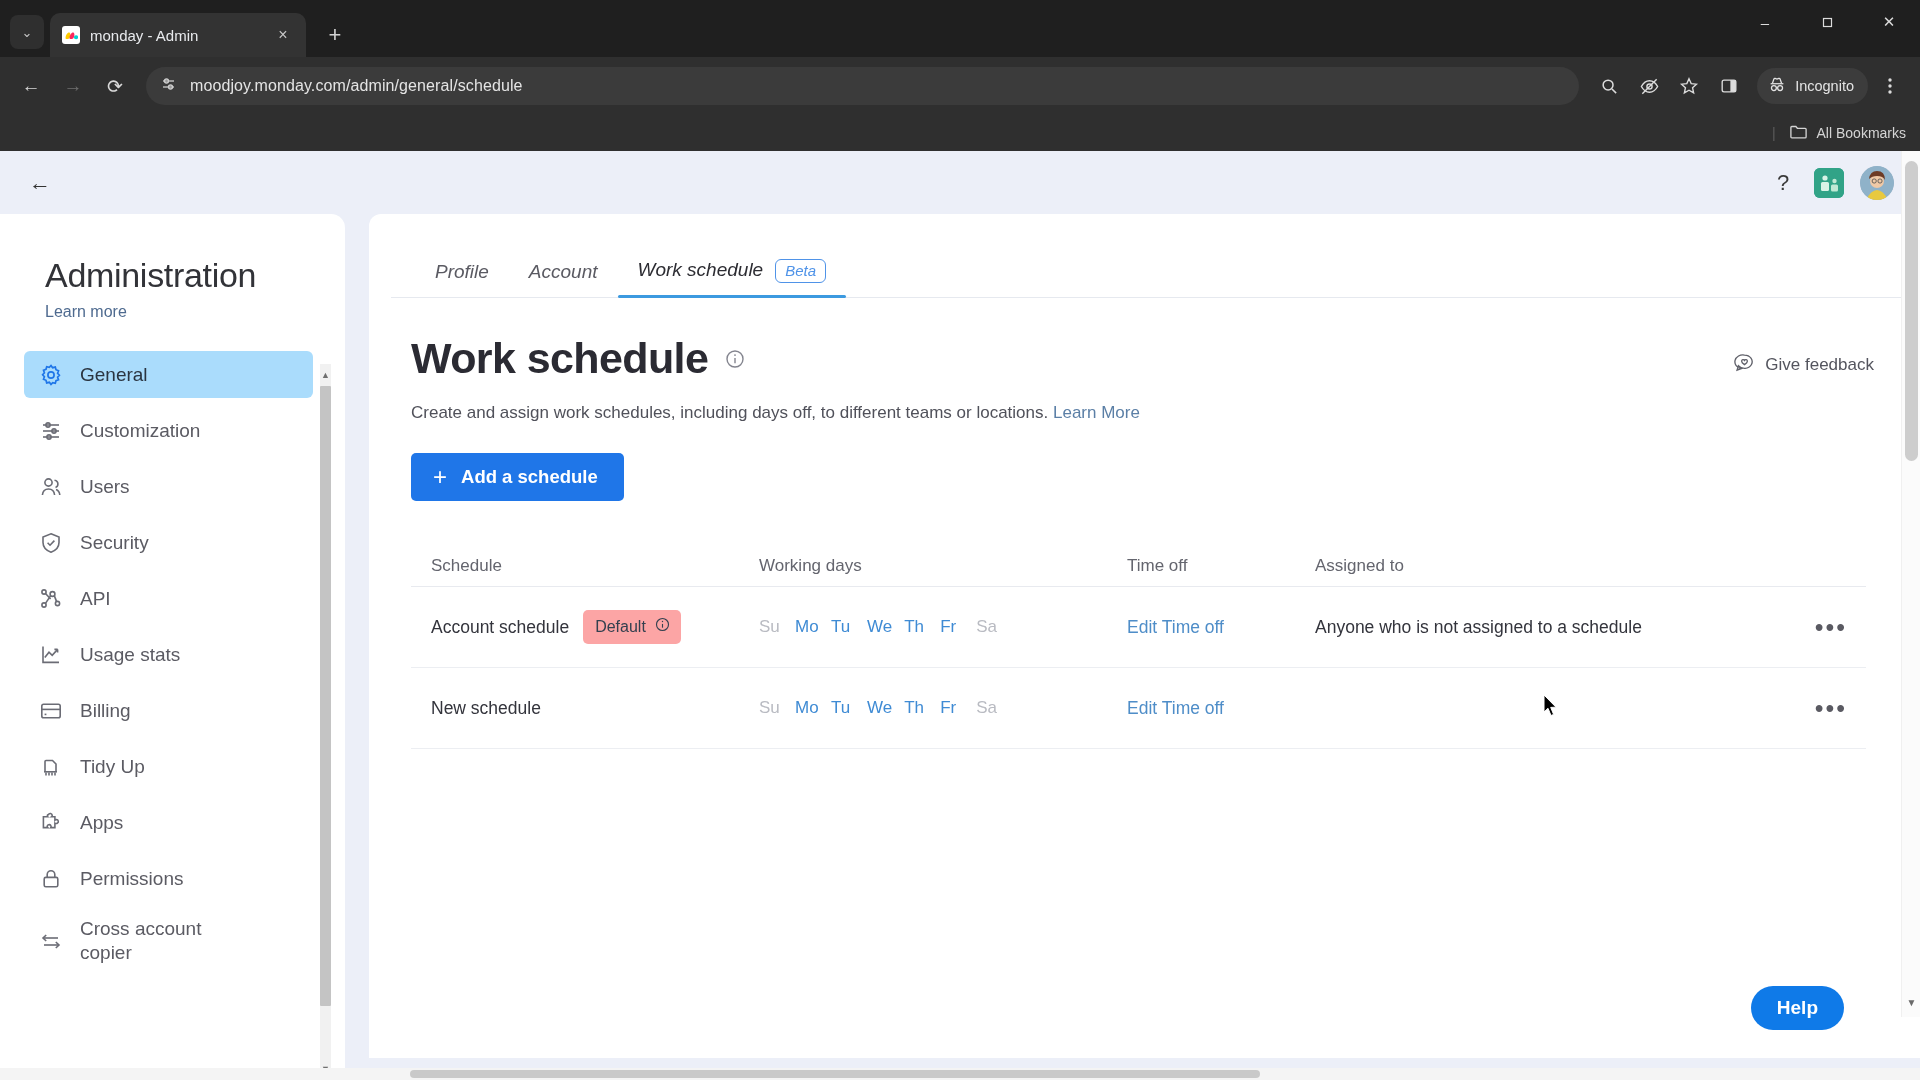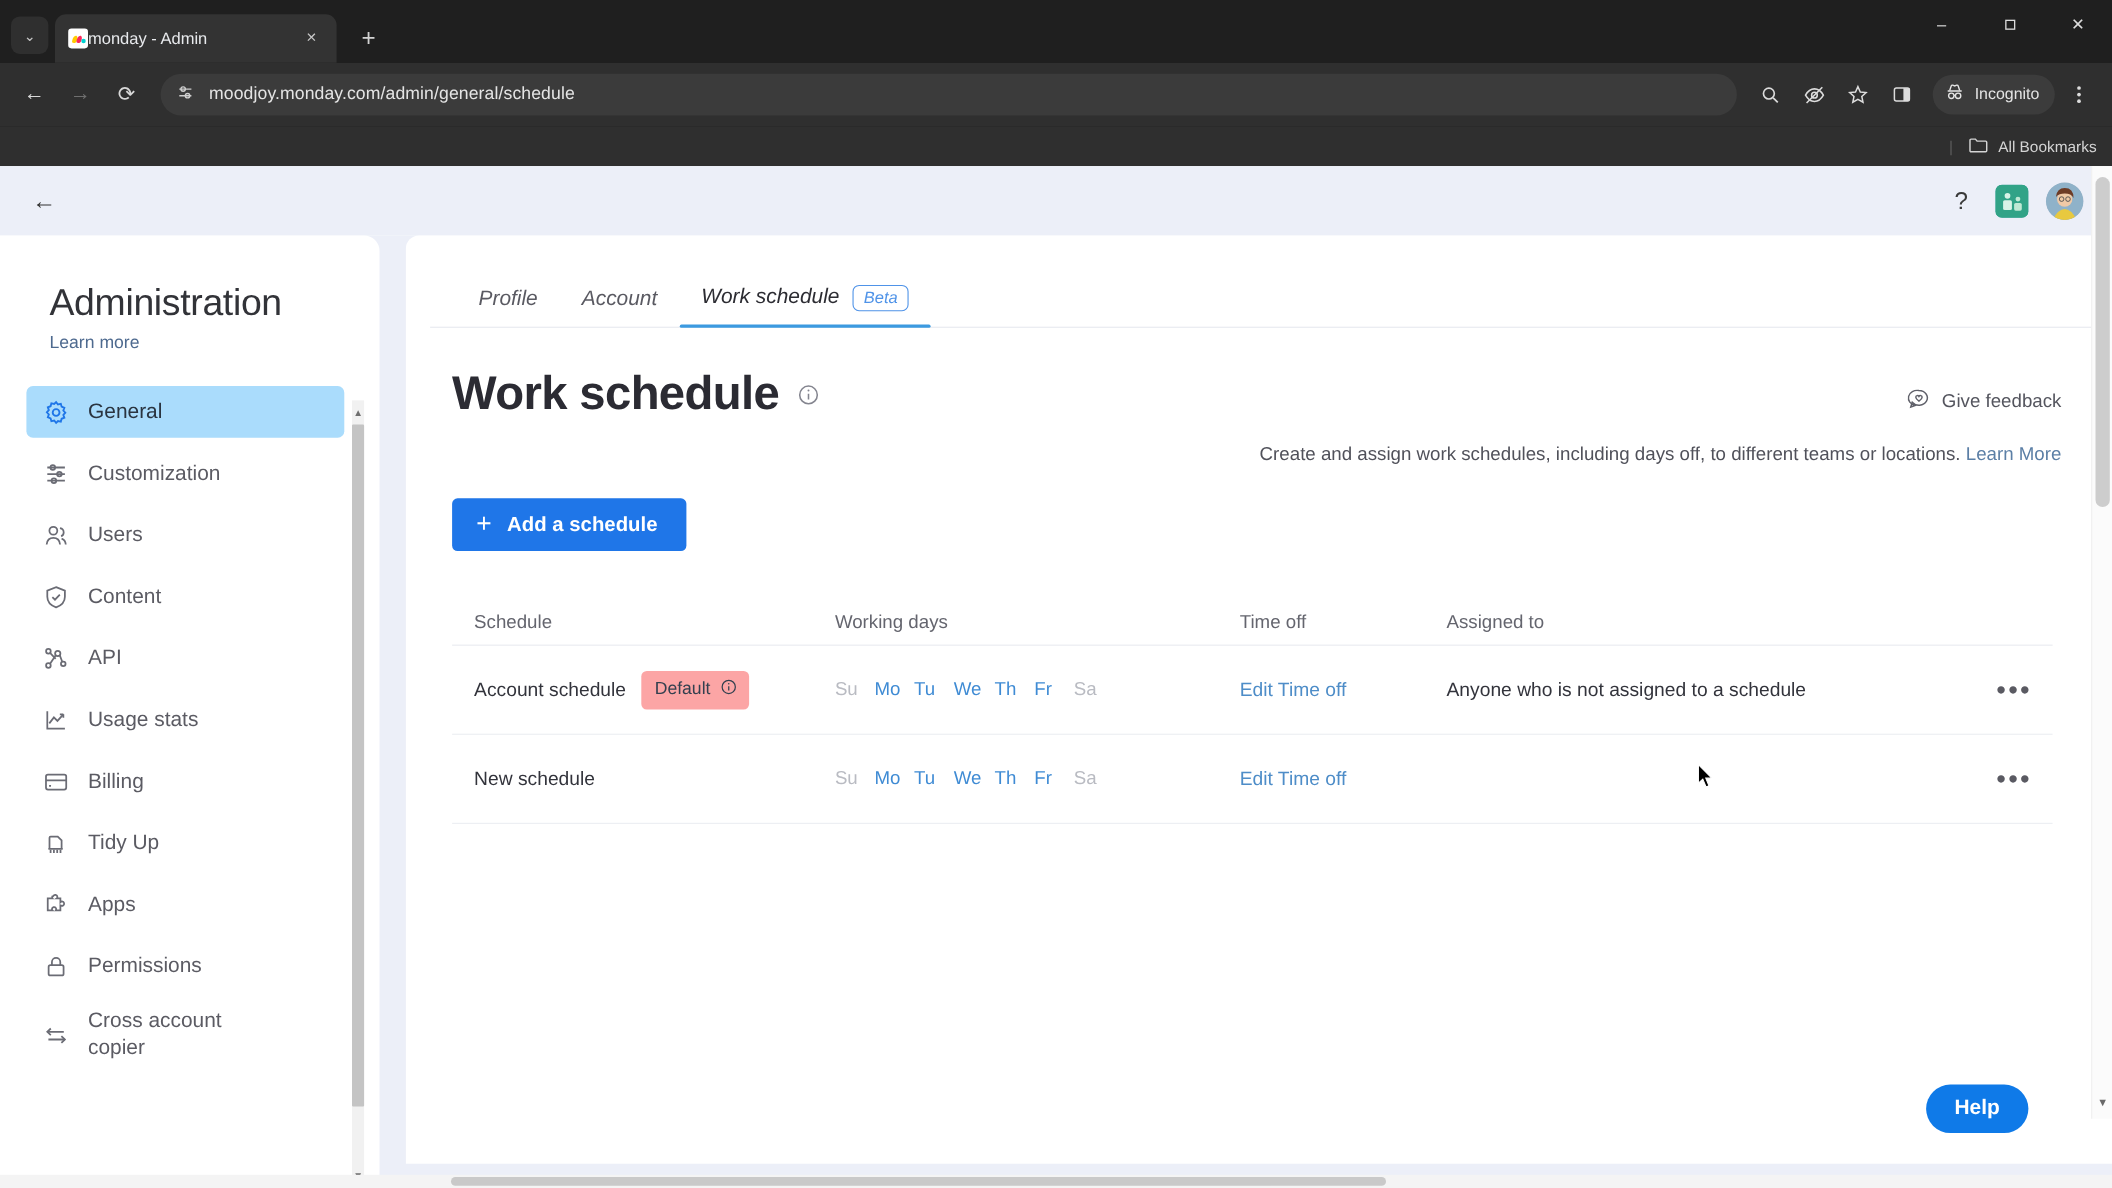--- a/index.html
+++ b/index.html
@@ -19,21 +19,21 @@
   }
   .tab-list-btn {
     width: 34px; height: 34px; margin: 0 6px 8px 10px;
     border-radius: 8px; background: #2f2f2f;
     display: flex; align-items: center; justify-content: center;
     color: #c7c7c7; font-size: 13px;
   }
   .tab {
     height: 44px; width: 256px; background: #333333;
     border-radius: 10px 10px 0 0;
-    display: flex; align-items: center; 
+    display: flex; align-items: center; gap: 10px;
     padding: 0 12px; position: relative;
   }
   .tab-favicon {
     width: 18px; height: 18px; border-radius: 3px;
     background: #ffffff; position: relative; flex: none;
     display:flex; align-items:center; justify-content:center;
   }
   .tab-title {
     color: #e8eaed; font-size: 15px; white-space: nowrap;
     overflow: hidden; text-overflow: ellipsis; flex: 1;
@@ -158,21 +158,21 @@
   }
 
   .content { padding: 36px 46px 0 42px; position: relative; }
   .title-row { display: flex; align-items: center; }
   .page-title { font-size: 43px; color: #2b2b33; font-weight: 700; letter-spacing: -.6px; }
   .info-icon { margin-left: 17px; width: 20px; height: 20px; color:#7b7b85; }
   .give-feedback {
     margin-left: auto; display: flex; align-items: center; gap: 10px;
     color: #54555e; font-size: 17px; padding-top: 12px;
   }
-  .subtitle { margin-top: 20px; font-size: 17px; color: #50515a; text-align: right; }
+  .subtitle { margin-top: 20px; font-size: 17px; color: #50515a; }
   .subtitle a { color: #5b7fa6; text-decoration: none; }
 
   .add-btn {
     margin-top: 30px; height: 48px; background: #1f76e8; color: #ffffff;
     border: none; border-radius: 5px; font-size: 18.5px; font-weight: 600;
     display: inline-flex; align-items: center; gap: 14px; padding: 0 26px 0 22px;
     font-family: "Liberation Sans", sans-serif;
   }
   .add-btn .plus { font-size: 24px; font-weight: 400; line-height: 1; }
 
@@ -399,21 +399,21 @@
             <span class="nav-label">Users</span>
           </div>
 
           <div class="nav-item">
             <span class="nav-icon">
               <svg width="24" height="24" viewBox="0 0 24 24" fill="none" stroke="#6b6c75" stroke-width="1.6">
                 <path d="M12 2.8 L20 6 v5.5 c0 5-3.4 8-8 9.7 -4.6-1.7-8-4.7-8-9.7V6Z"></path>
                 <path d="M8.6 11.8 l2.4 2.4 4.4-4.6"></path>
               </svg>
             </span>
-            <span class="nav-label">Content</span>
+            <span class="nav-label">Security</span>
           </div>
 
           <div class="nav-item">
             <span class="nav-icon">
               <svg width="24" height="24" viewBox="0 0 24 24" fill="none" stroke="#6b6c75" stroke-width="1.6">
                 <circle cx="5" cy="5" r="2.1"></circle>
                   <circle cx="13.5" cy="7" r="2.4"></circle>
                 <circle cx="5" cy="18" r="2.1"></circle>
                   <circle cx="18.5" cy="16.5" r="2.1"></circle>
                 <line x1="6.5" y1="6.5" x2="11.6" y2="12"></line>

